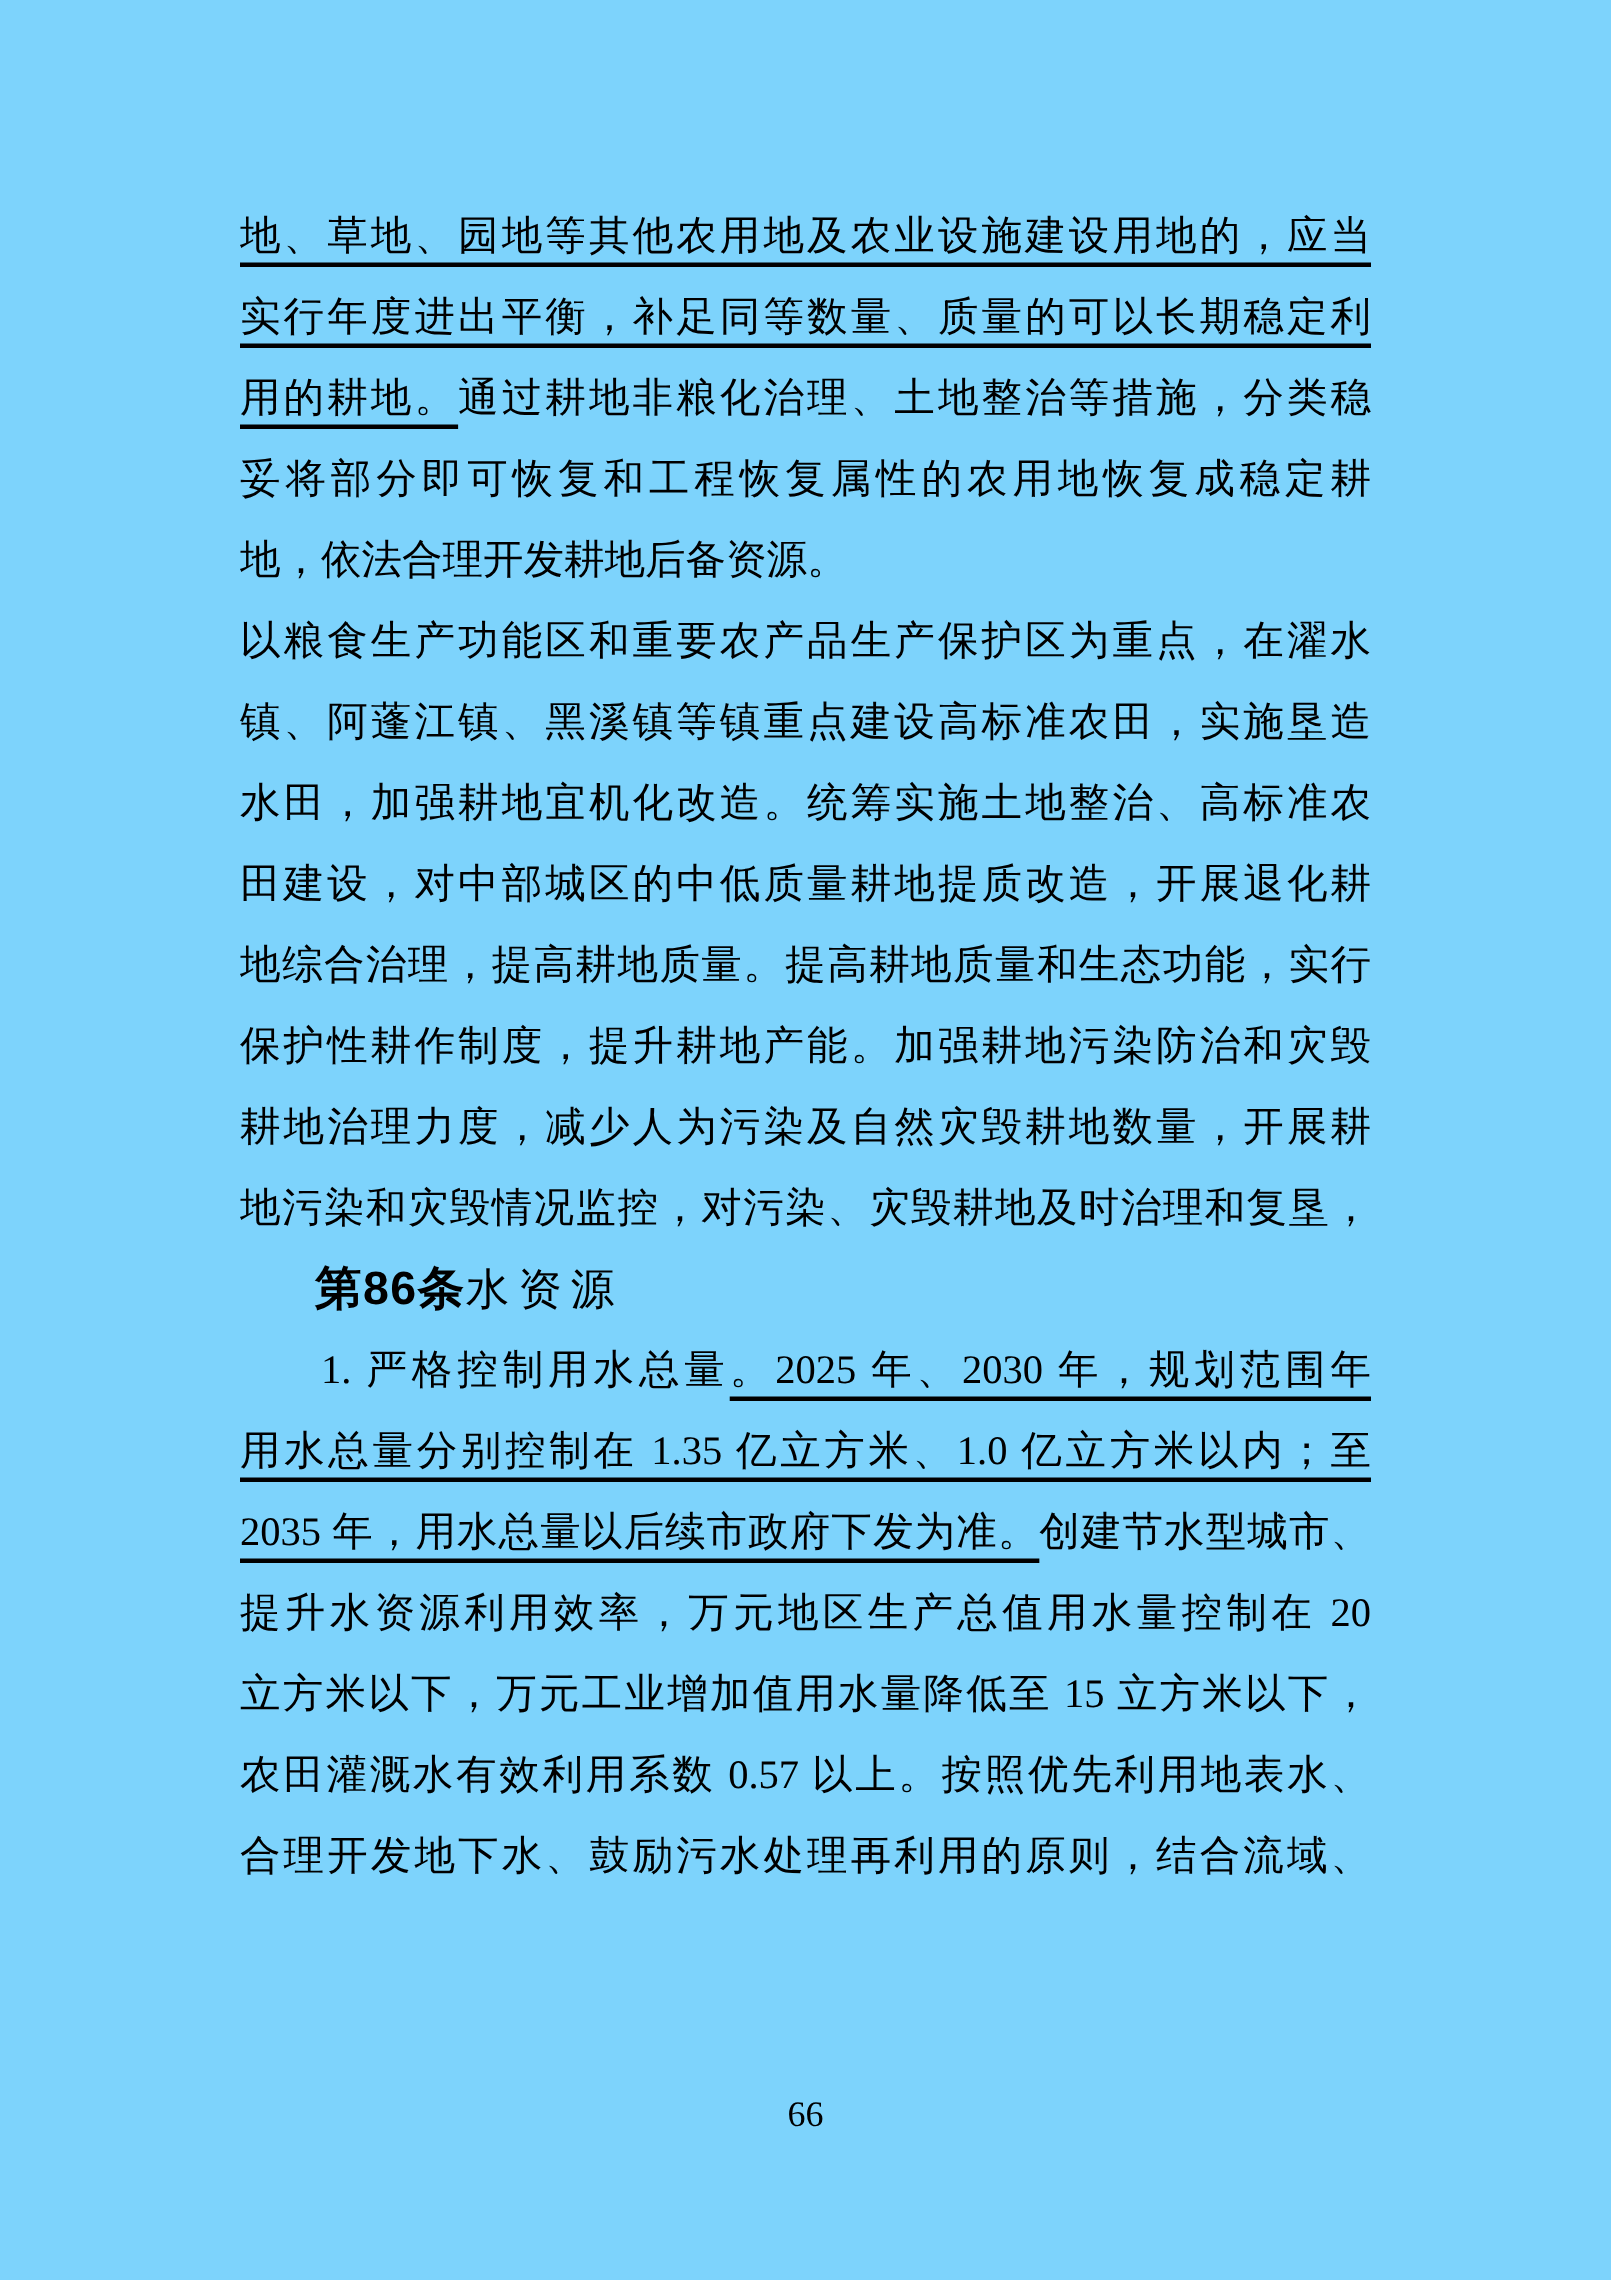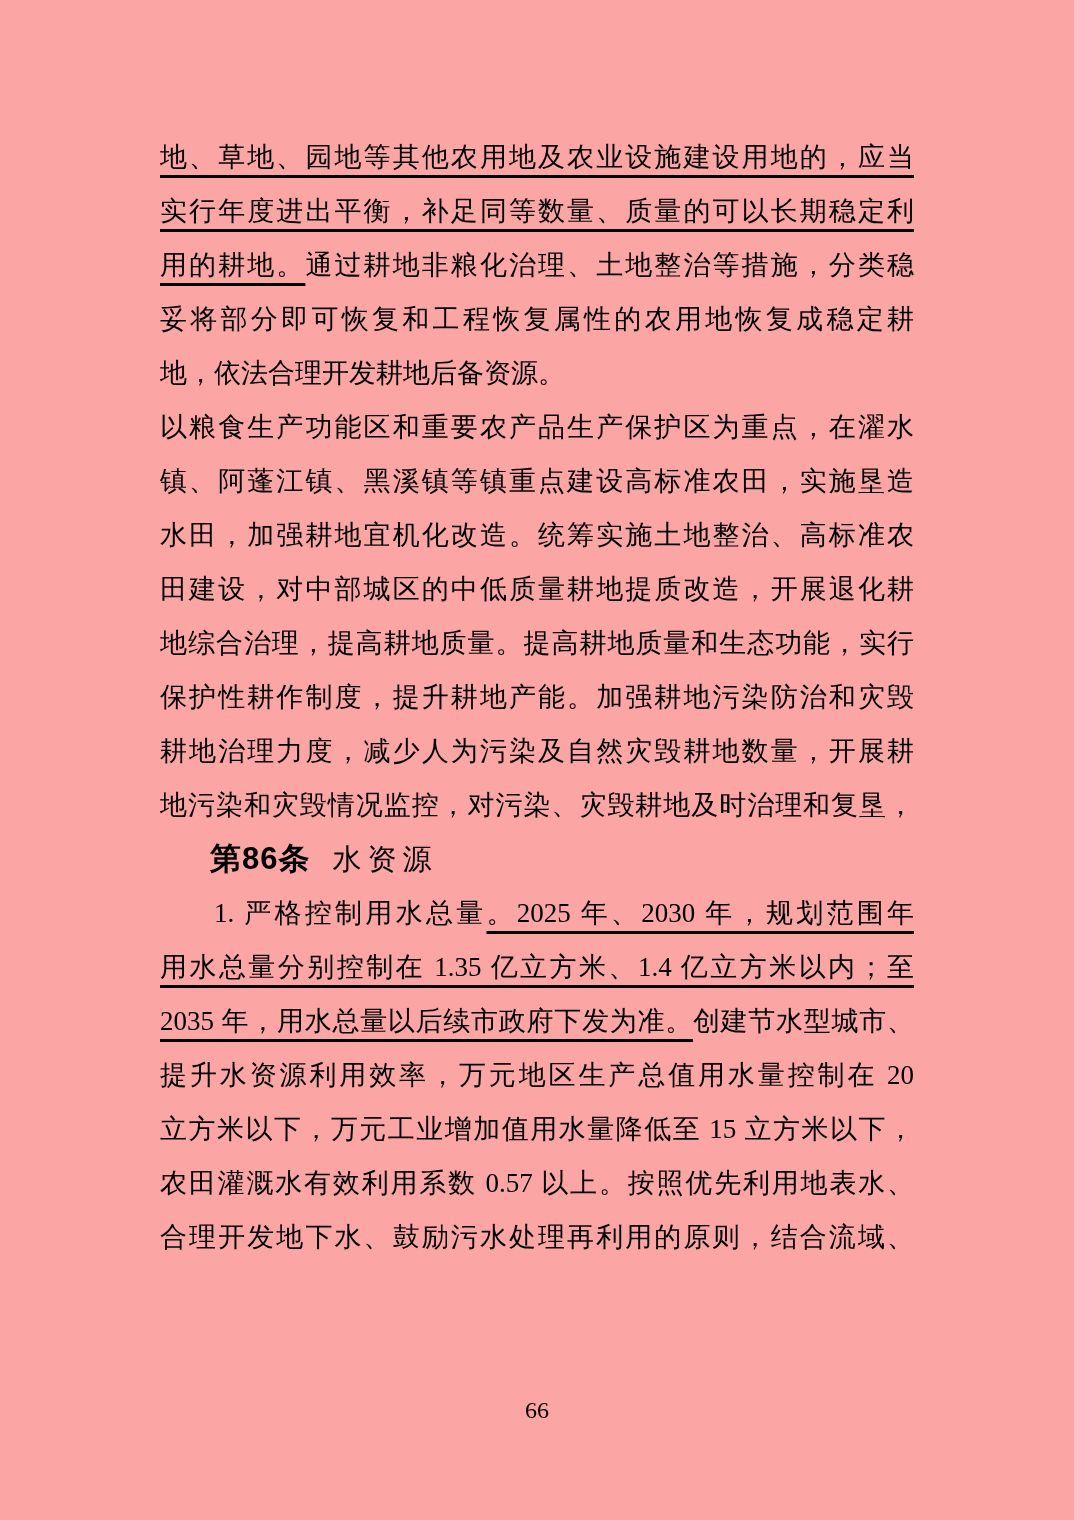--- a/index.html
+++ b/index.html
@@ -4,21 +4,21 @@
 <style>
   html, body {
     margin: 0;
     padding: 0;
     background: #ffffff;
   }
   .page {
     position: relative;
     width: 1074px;
     height: 1520px;
-    background: #fca5a5;
+    background: #7dd3fc;
     color: #000000;
     font-family: "Liberation Serif", "DejaVu Serif", serif;
     overflow: hidden;
   }
   .text-block {
     position: absolute;
     left: 160px;
     top: 130px;
     width: 754px;
   }
@@ -43,21 +43,20 @@
     padding-left: 50px;
   }
   .h-num {
     font-family: "Liberation Sans", "DejaVu Sans", sans-serif;
     font-weight: 700;
     font-size: 31px;
     letter-spacing: 1px;
   }
   .h-title {
     font-size: 29px;
-    margin-left: 22px;
     letter-spacing: 6px;
   }
   .u {
     text-decoration: underline;
     text-decoration-thickness: 2.5px;
     text-underline-offset: 9px;
   }
   .page-number {
     position: absolute;
     top: 1396px;
@@ -81,21 +80,21 @@
       <div class="line"><span>以粮食生产功能区和重要农产品生产保护区为重点，在濯水</span></div>
       <div class="line"><span>镇、阿蓬江镇、黑溪镇等镇重点建设高标准农田，实施垦造</span></div>
       <div class="line"><span>水田，加强耕地宜机化改造。统筹实施土地整治、高标准农</span></div>
       <div class="line"><span>田建设，对中部城区的中低质量耕地提质改造，开展退化耕</span></div>
       <div class="line"><span>地综合治理，提高耕地质量。提高耕地质量和生态功能，实行</span></div>
       <div class="line"><span>保护性耕作制度，提升耕地产能。加强耕地污染防治和灾毁</span></div>
       <div class="line"><span>耕地治理力度，减少人为污染及自然灾毁耕地数量，开展耕</span></div>
       <div class="line"><span>地污染和灾毁情况监控，对污染、灾毁耕地及时治理和复垦，</span></div>
       <div class="line heading"><span class="h-num">第86条</span><span class="h-title">水资源</span></div>
       <div class="line ind"><span>1. 严格控制用水总量</span><span class="u">。2025 年、2030 年，规划范围年</span></div>
-      <div class="line"><span class="u">用水总量分别控制在 1.35 亿立方米、1.4 亿立方米以内；至</span></div>
+      <div class="line"><span class="u">用水总量分别控制在 1.35 亿立方米、1.0 亿立方米以内；至</span></div>
       <div class="line"><span class="u">2035 年，用水总量以后续市政府下发为准。</span><span>创建节水型城市、</span></div>
       <div class="line"><span>提升水资源利用效率，万元地区生产总值用水量控制在 20</span></div>
       <div class="line"><span>立方米以下，万元工业增加值用水量降低至 15 立方米以下，</span></div>
       <div class="line"><span>农田灌溉水有效利用系数 0.57 以上。按照优先利用地表水、</span></div>
       <div class="line"><span>合理开发地下水、鼓励污水处理再利用的原则，结合流域、</span></div>
     </div>
   <div class="page-number">66</div>
 </div>
 
 </body></html>

